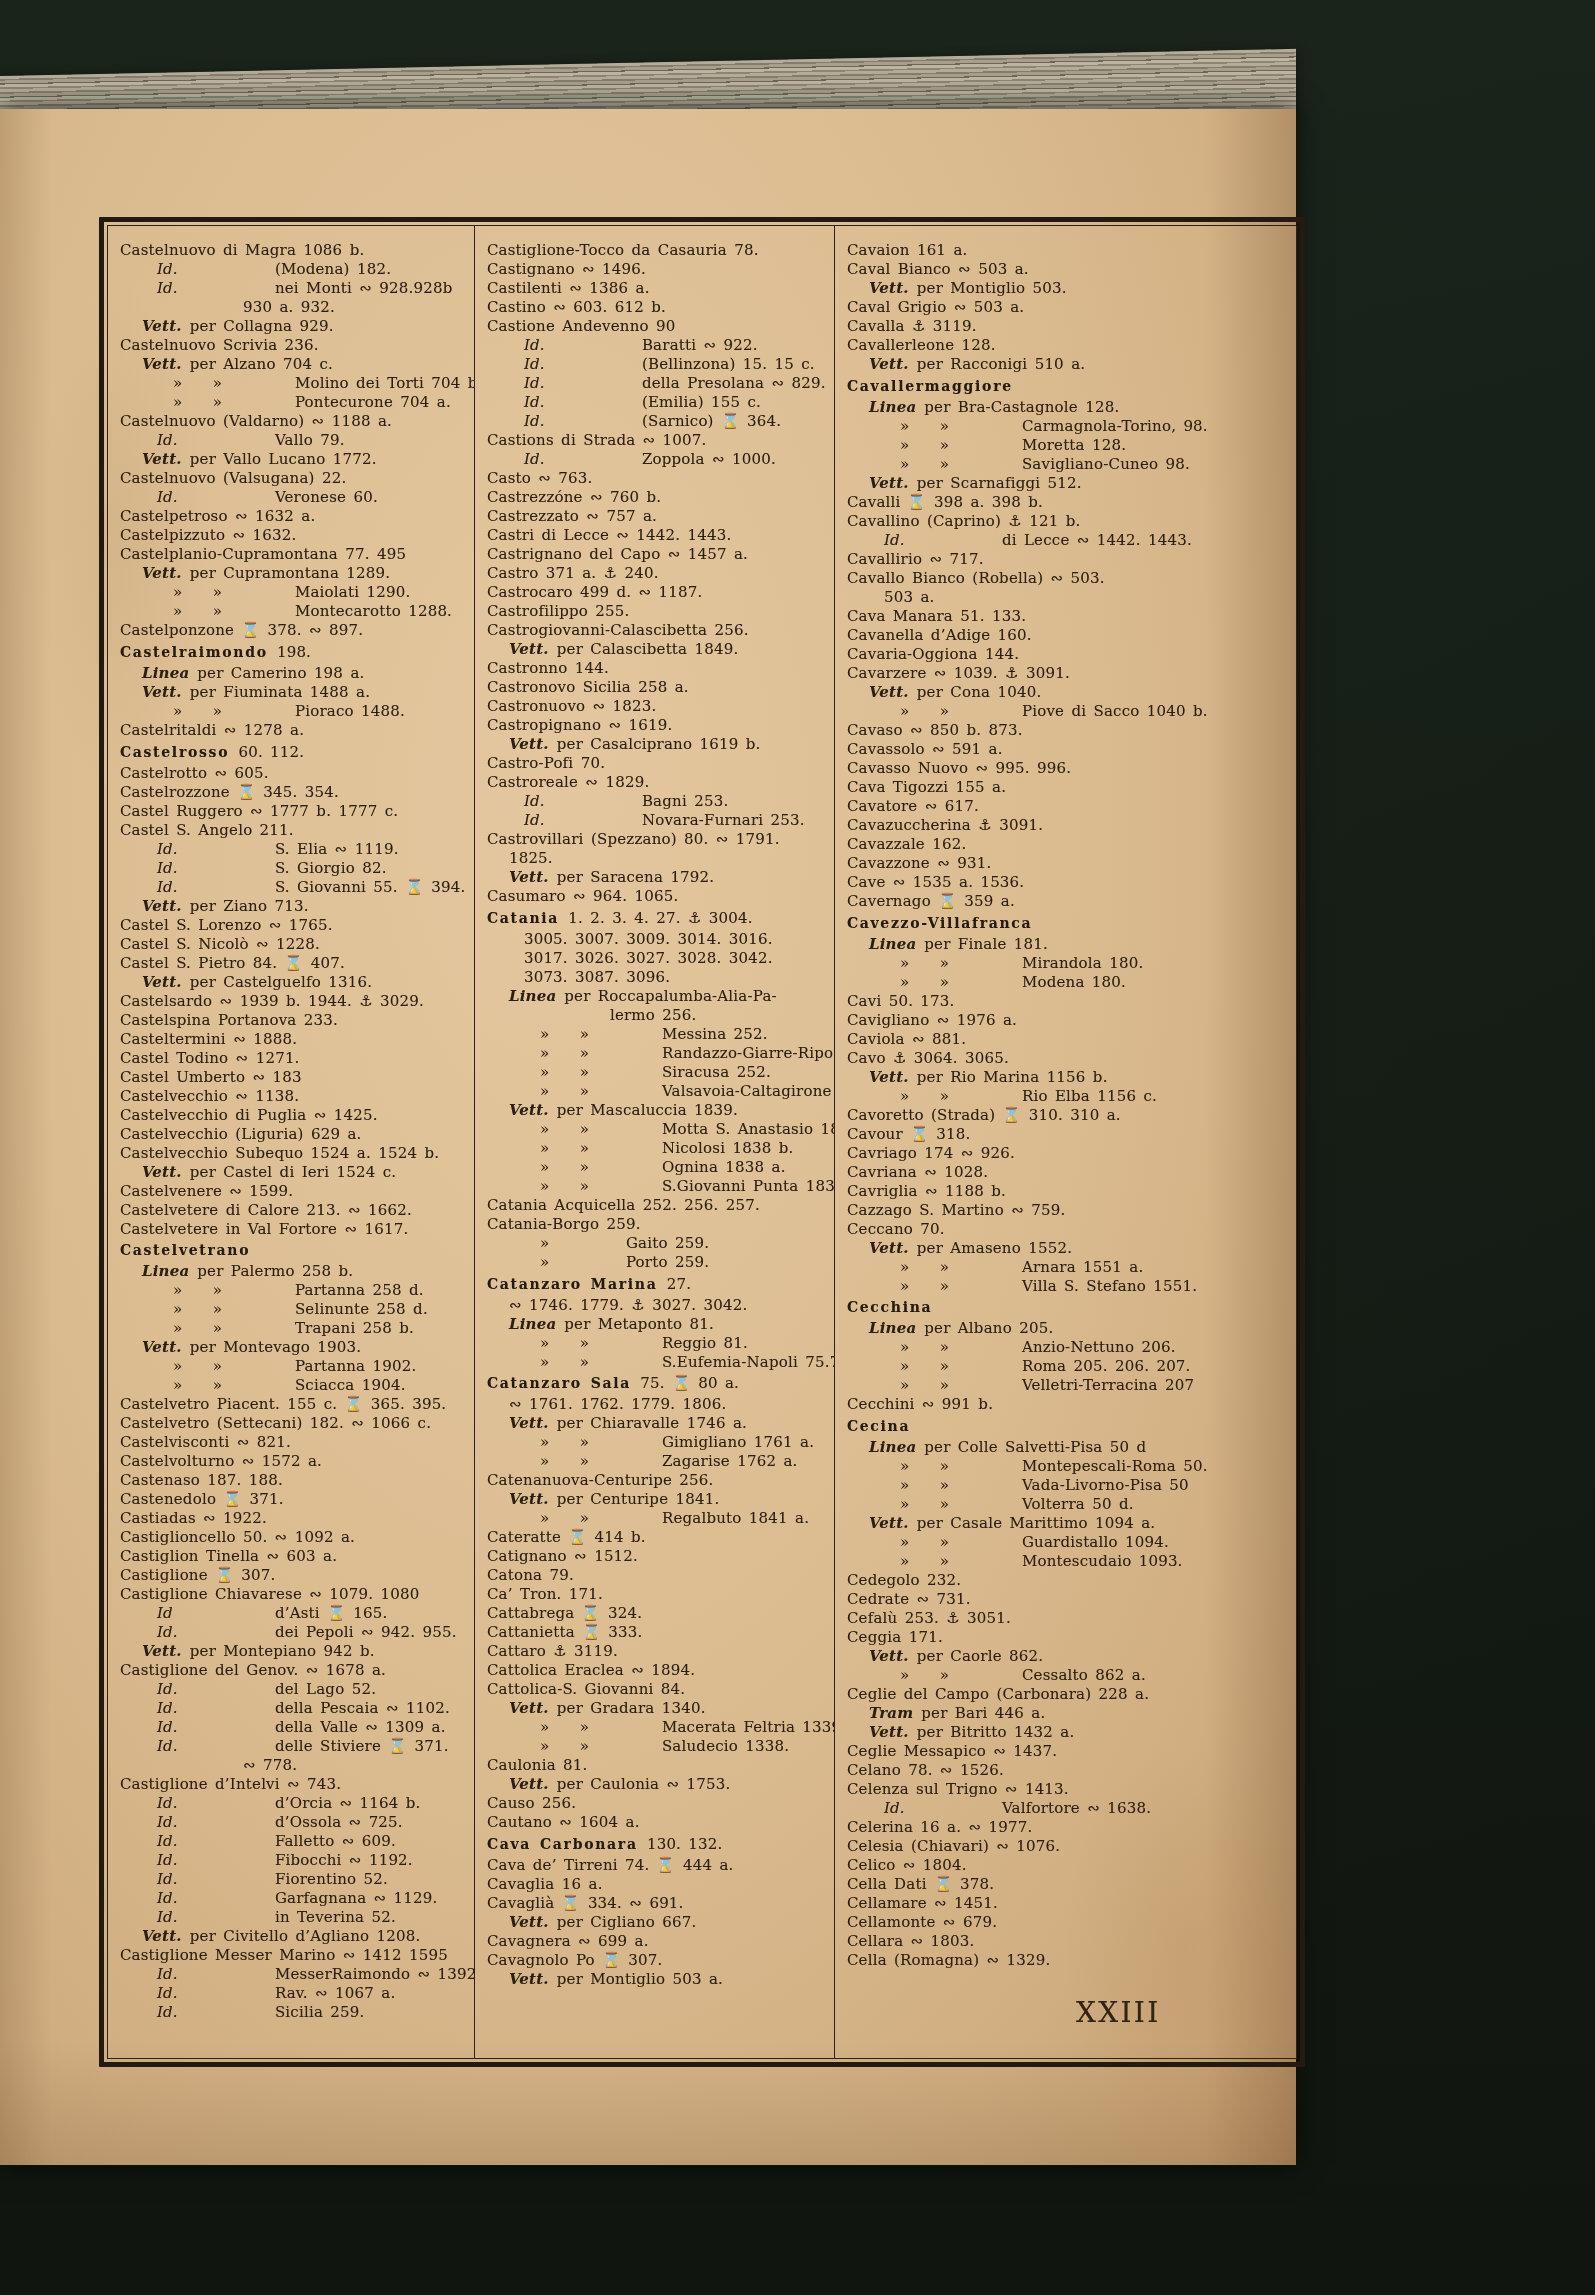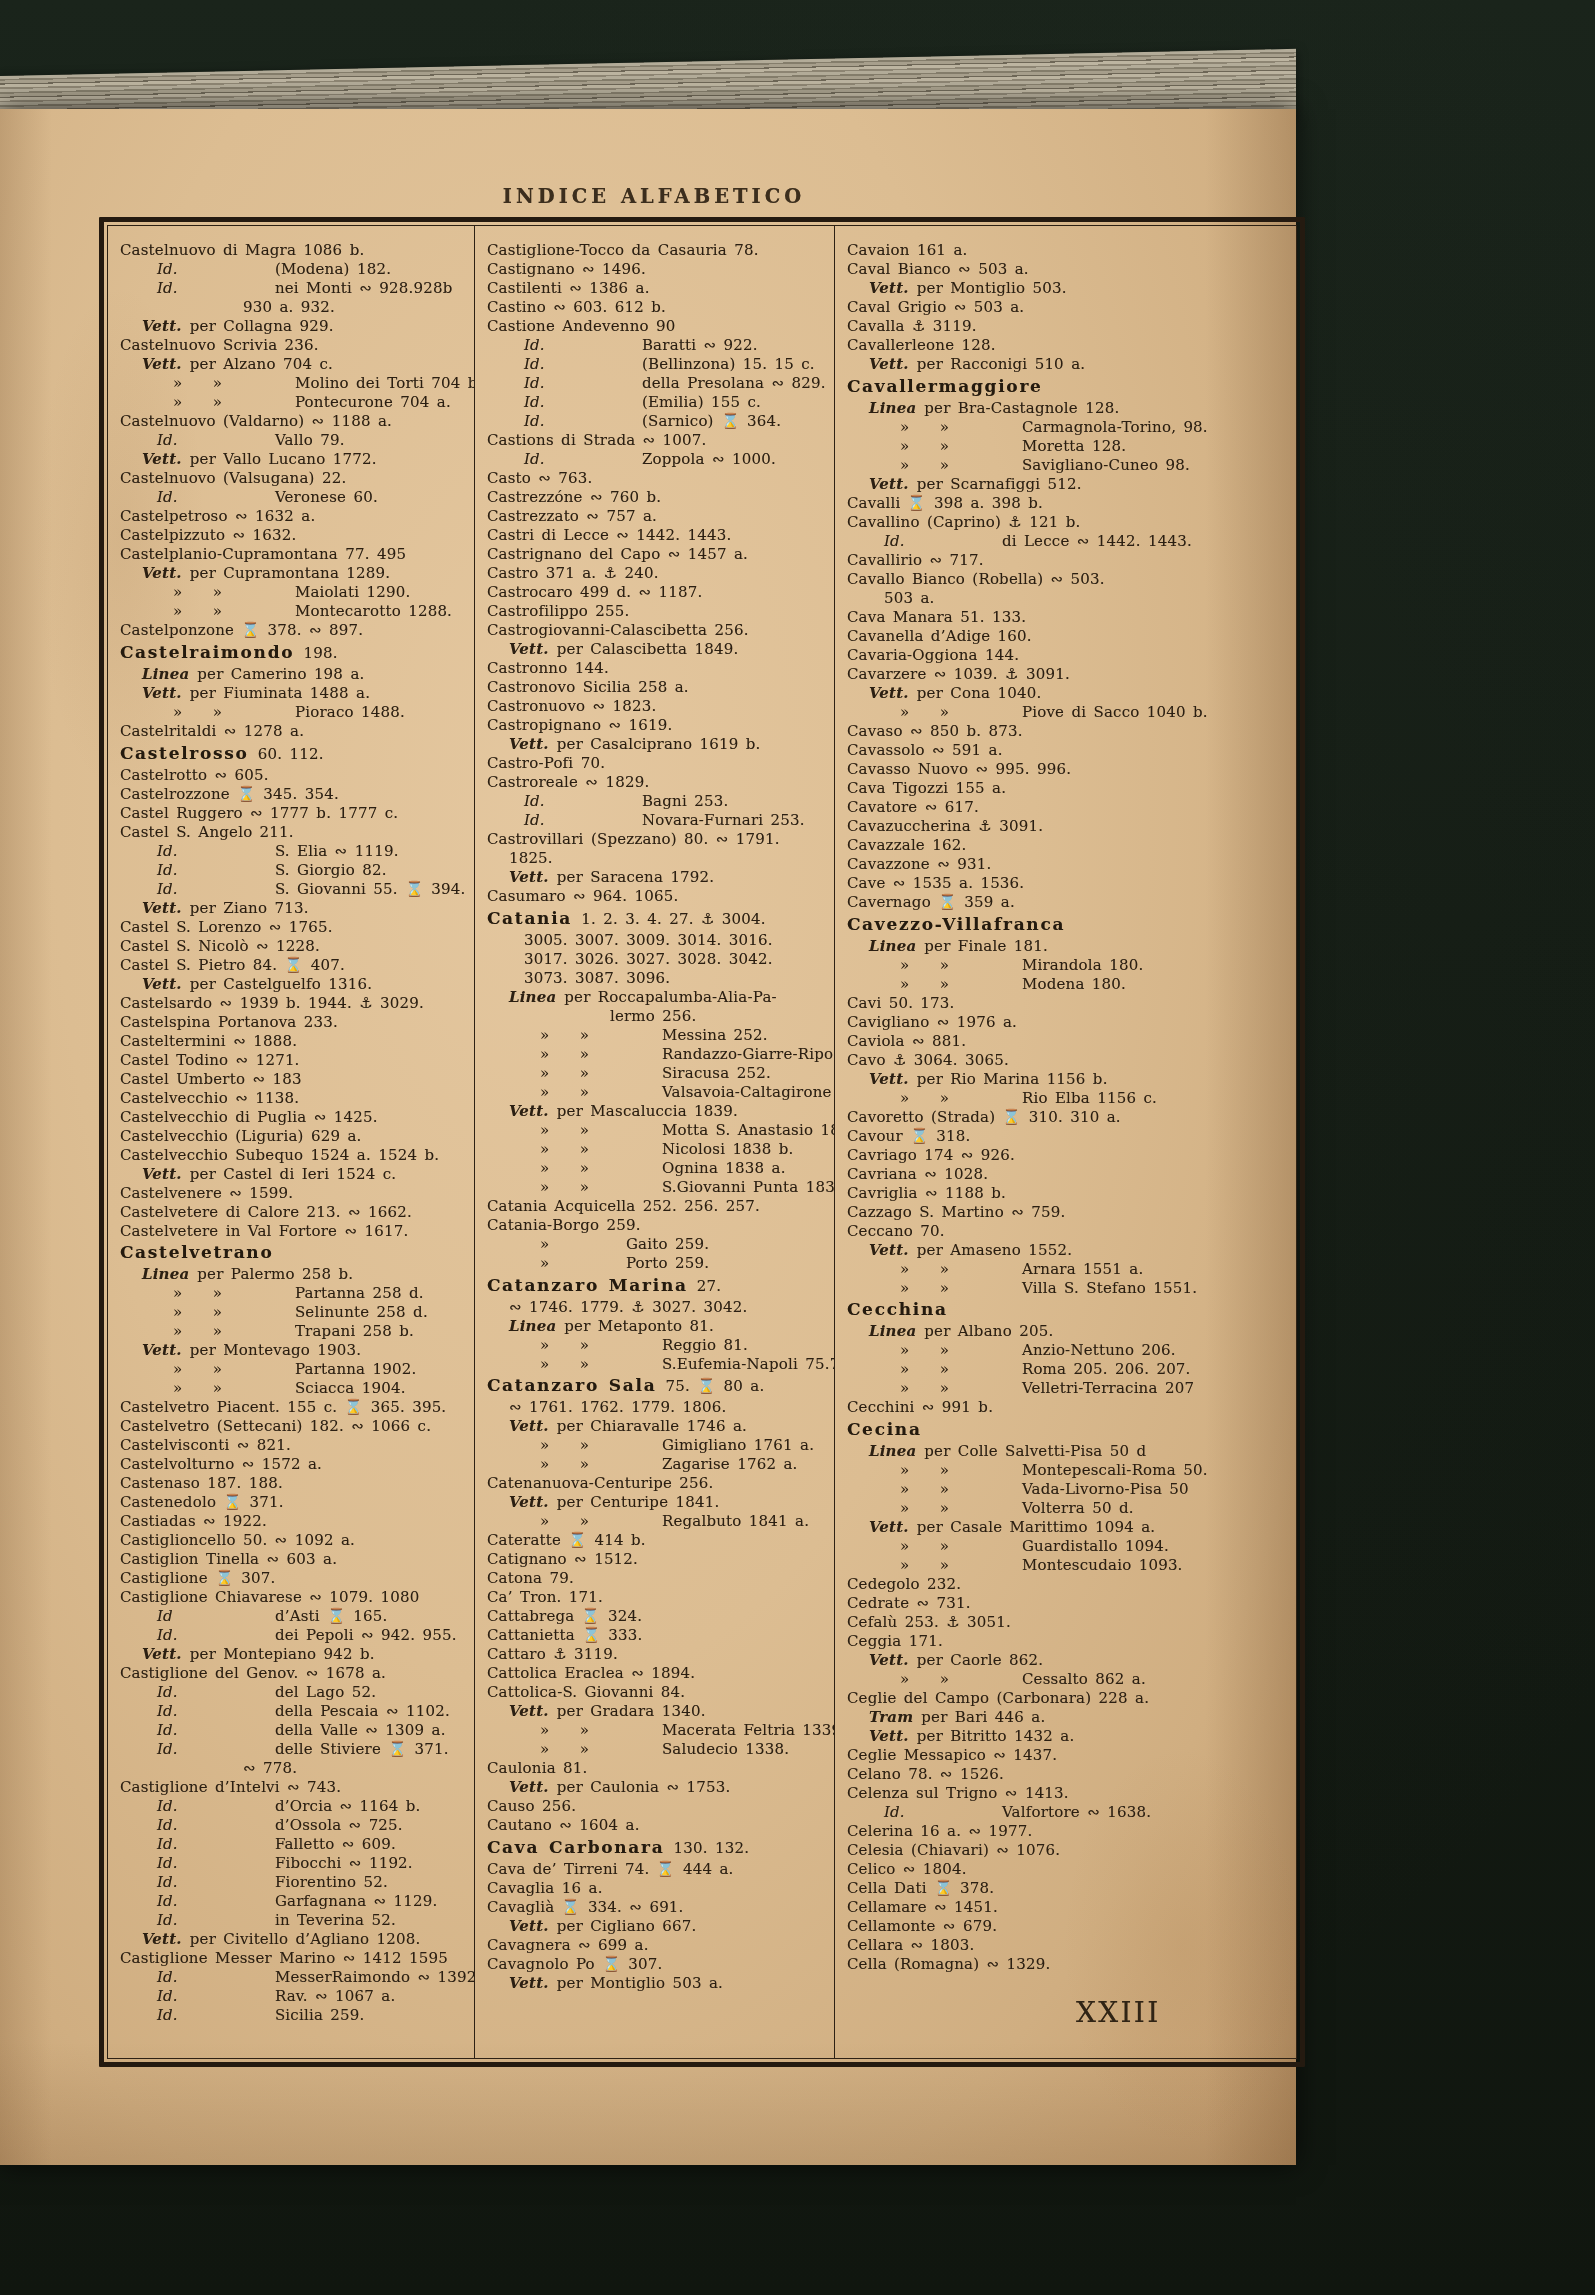--- a/index.html
+++ b/index.html
@@ -43,41 +43,40 @@
   .s-v{padding-left:22px;}
   .s-v .lead{font-style:italic;font-weight:600;margin-right:8px;}
   .s-id{padding-left:37px;}
   .s-id .lead{display:inline-block;min-width:118px;font-style:italic;}
   .s-sub{padding-left:53px;}
   .s-sub .lead{display:inline-block;min-width:122px;}
   .s-s1{padding-left:53px;}
   .s-s1 .lead{display:inline-block;min-width:86px;}
   .s-c{padding-left:86px;}
   .s-b{margin:2.9px 0 1.7px;}
-  .s-b .lead{font-weight:700;font-size:17px;letter-spacing:1.7px;margin-right:9.2px;color:#241a0e;}
+  .s-b .lead{font-weight:700;font-size:14px;letter-spacing:1.7px;margin-right:9.2px;color:#241a0e;}
   .p1{padding-left:22px;}  .p2{padding-left:37px;} .p5{padding-left:123px;}
   .pageno{position:absolute;left:1076px;top:1996px;font-size:28px;letter-spacing:2.3px;
        color:#302415;text-shadow:0 0 0.6px rgba(48,36,21,.5);}
   .stain{position:absolute;border-radius:50%;pointer-events:none;}
 </style>
 </head>
 <body>
 
 <div class="photo">
   <div class="speck" style="left:1159px;top:57px;width:8px;height:15px;transform:rotate(25deg);opacity:.85;"></div>
   <div class="stack"></div>
 
   <div class="page">
     <div class="stain" style="left:1062px;top:1636px;width:241px;height:402px;
                 background:radial-gradient(ellipse, rgba(150,105,55,.12), rgba(0,0,0,0) 70%);"></div>
     <div class="stain" style="left:34px;top:172px;width:172px;height:516px;
                 background:radial-gradient(ellipse, rgba(140,95,50,.10), rgba(0,0,0,0) 70%);"></div>
   </div>
 
-  <div class="header">INDICE ALFABETICO</div>
 
   <div class="frame">
     <div class="frame-inner">
       <div class="col col-1">
           <div class="line s-n"><span class="rest">Castelnuovo di Magra 1086 b.</span></div>
           <div class="line s-id"><span class="lead">Id.</span><span class="rest">(Modena) 182.</span></div>
           <div class="line s-id"><span class="lead">Id.</span><span class="rest">nei Monti ∾ 928.928b</span></div>
           <div class="line s-c p5"><span class="rest">930 a. 932.</span></div>
           <div class="line s-v"><span class="lead">Vett.</span><span class="rest">per Collagna 929.</span></div>
           <div class="line s-n"><span class="rest">Castelnuovo Scrivia 236.</span></div>

